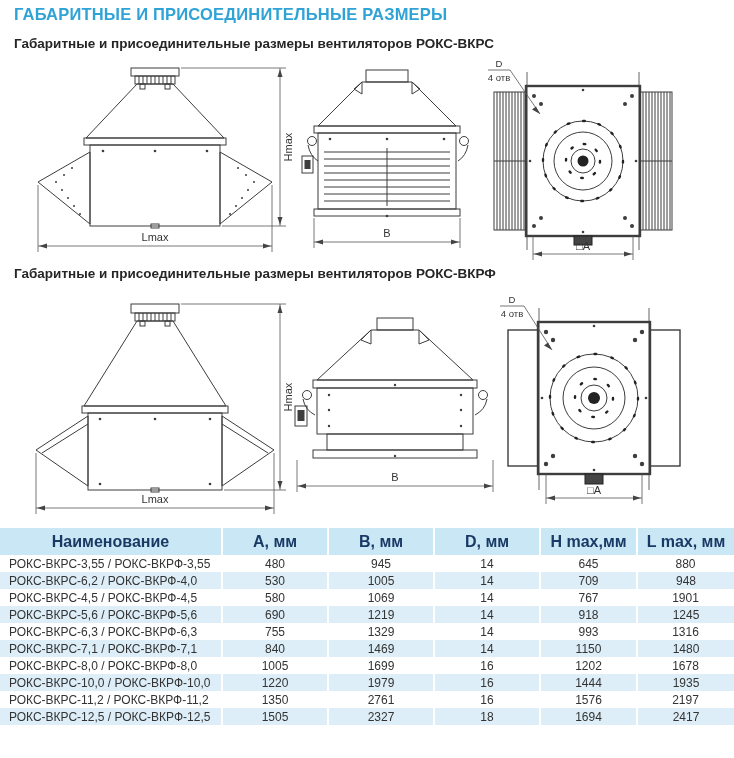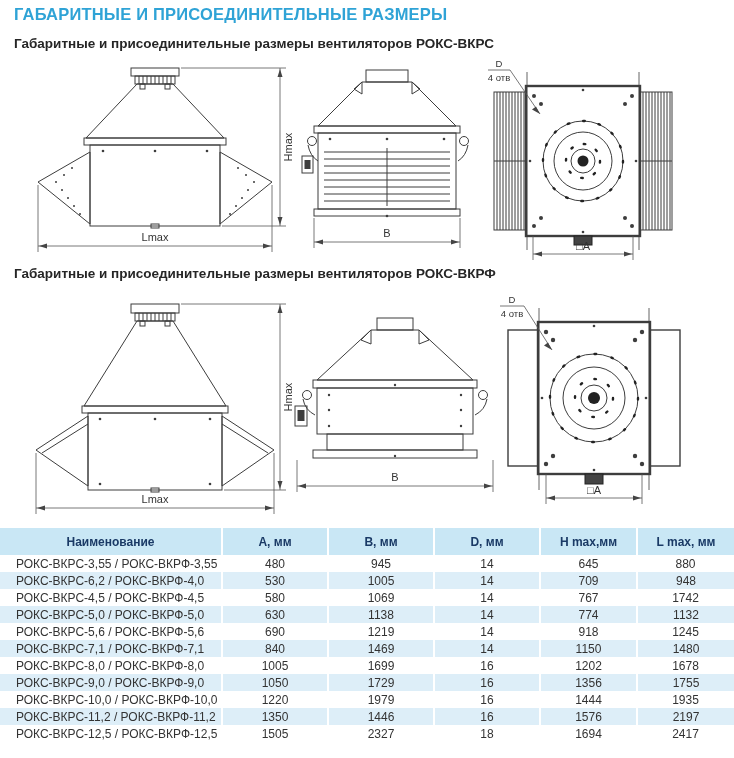--- a/index.html
+++ b/index.html
@@ -6,24 +6,24 @@
   .page { position:relative; width:734px; height:758px; overflow:hidden; background:#fff; }
   .main-title { position:absolute; left:14px; top:5px; font-size:16.5px; font-weight:bold; color:#2fa3d6; letter-spacing:.2px; }
   .section-title { position:absolute; left:14px; font-size:13.5px; font-weight:bold; color:#262626; }
   .sec1 { top:36px;text-align:right; }
   .sec2 { top:266px;text-align:right; }
   svg { position:absolute; overflow:visible; }
   svg text { font-family:"Liberation Sans",sans-serif; fill:#333; }
   .dim-label { font-size:11px; }
   .small-label { font-size:9.5px; }
   .dim-table { position:absolute; left:0; top:528px; width:734px; border-collapse:collapse; table-layout:fixed; font-size:12px; color:#333; }
-  .dim-table thead th { background:#c9e7f5; color:#1a3a66; font-weight:bold; font-size:12px; height:27px; padding:0; border-left:2px solid #fff; }
+  .dim-table thead th { background:#c9e7f5; color:#1a3a66; font-weight:bold; font-size:16px; height:27px; padding:0; border-left:2px solid #fff; }
   .dim-table thead th:first-child { border-left:none; }
   .dim-table tbody td { height:17px; padding:0; text-align:center; white-space:nowrap; overflow:hidden; }
-  .dim-table tbody td.name-col { text-align:left; padding-left:16px; }
+  .dim-table tbody td.name-col { text-align:left; padding-left:9px; }
   .dim-table tbody tr:nth-child(even) td { background:#ddeef8; border-left:2px solid #fff; }
   .dim-table tbody tr:nth-child(even) td:first-child { border-left:none; }
   .dim-table tbody tr:nth-child(odd) td { background:#ffffff; }
 </style>
 </head>
 <body>
 
 <div class="page">
 
   <div class="main-title">ГАБАРИТНЫЕ И ПРИСОЕДИНИТЕЛЬНЫЕ РАЗМЕРЫ</div>
@@ -307,74 +307,66 @@
           <td>14</td>
           <td>709</td>
           <td>948</td>
         </tr>
         <tr>
           <td class="name-col">РОКС-ВКРС-4,5 / РОКС-ВКРФ-4,5</td>
           <td>580</td>
           <td>1069</td>
           <td>14</td>
           <td>767</td>
-          <td>1742</td>
-        </tr>
-        <tr>
-          <td class="name-col">РОКС-ВКРС-5,0 / РОКС-ВКРФ-5,0</td>
-          <td>630</td>
-          <td>1138</td>
-          <td>14</td>
-          <td>774</td>
-          <td>1132</td>
+          <td>1901</td>
         </tr>
         <tr>
           <td class="name-col">РОКС-ВКРС-5,6 / РОКС-ВКРФ-5,6</td>
           <td>690</td>
           <td>1219</td>
           <td>14</td>
           <td>918</td>
           <td>1245</td>
+        </tr>
+        <tr>
+          <td class="name-col">РОКС-ВКРС-6,3 / РОКС-ВКРФ-6,3</td>
+          <td>755</td>
+          <td>1329</td>
+          <td>14</td>
+          <td>993</td>
+          <td>1316</td>
         </tr>
         <tr>
           <td class="name-col">РОКС-ВКРС-7,1 / РОКС-ВКРФ-7,1</td>
           <td>840</td>
           <td>1469</td>
           <td>14</td>
           <td>1150</td>
           <td>1480</td>
         </tr>
         <tr>
           <td class="name-col">РОКС-ВКРС-8,0 / РОКС-ВКРФ-8,0</td>
           <td>1005</td>
           <td>1699</td>
           <td>16</td>
           <td>1202</td>
           <td>1678</td>
         </tr>
         <tr>
-          <td class="name-col">РОКС-ВКРС-9,0 / РОКС-ВКРФ-9,0</td>
-          <td>1050</td>
-          <td>1729</td>
-          <td>16</td>
-          <td>1356</td>
-          <td>1755</td>
-        </tr>
-        <tr>
           <td class="name-col">РОКС-ВКРС-10,0 / РОКС-ВКРФ-10,0</td>
           <td>1220</td>
           <td>1979</td>
           <td>16</td>
           <td>1444</td>
           <td>1935</td>
         </tr>
         <tr>
           <td class="name-col">РОКС-ВКРС-11,2 / РОКС-ВКРФ-11,2</td>
           <td>1350</td>
-          <td>1446</td>
+          <td>2761</td>
           <td>16</td>
           <td>1576</td>
           <td>2197</td>
         </tr>
         <tr>
           <td class="name-col">РОКС-ВКРС-12,5 / РОКС-ВКРФ-12,5</td>
           <td>1505</td>
           <td>2327</td>
           <td>18</td>
           <td>1694</td>

